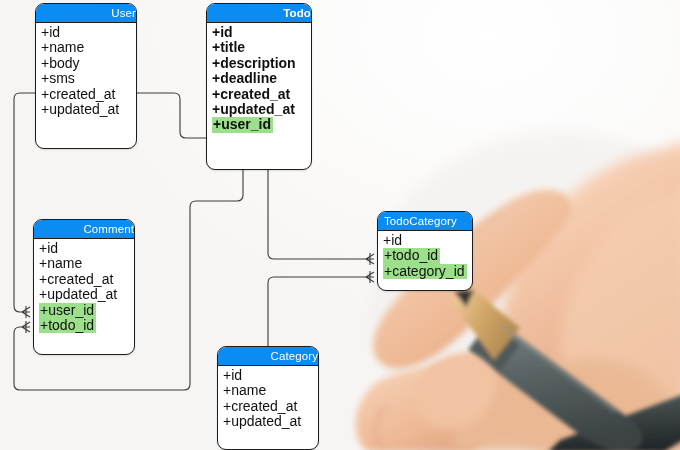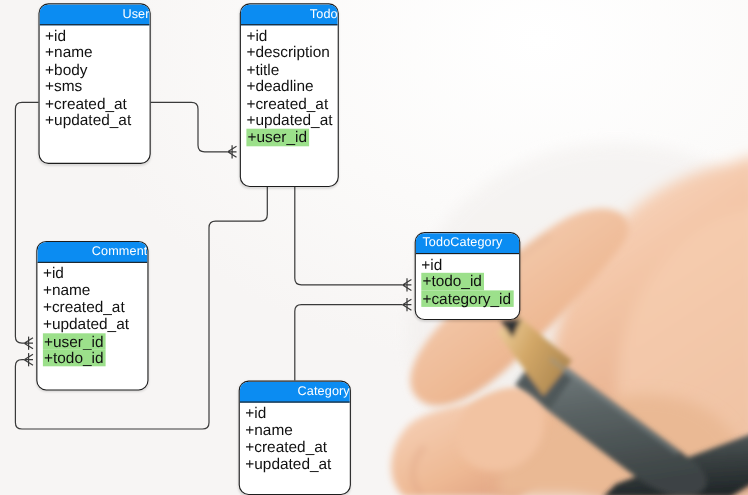--- a/index.html
+++ b/index.html
@@ -61,21 +61,21 @@
     display:block;
   }
   .entity .f span.hl{
     background:#9ce08b;
     padding:0 2px 0 1px;
     display:inline-block;
   }
 
   
   #ent-user        {left:35px; top:3px;  width:102px; height:146px;}
-  #ent-todo        {left:218px;top:3px;  width:90px; height:167px;}
+  #ent-todo        {left:206px;top:3px;  width:106px; height:167px;font-weight:bold;}
   #ent-comment     {left:33px; top:219px;width:102px; height:136px;}
   #ent-todocategory{left:377px;top:211px;width:96px;  height:80px;}
   #ent-category    {left:217px;top:346px;width:102px; height:104px;}
 
   
   #ent-todocategory .hdr{ text-align:left; padding-left:6px; }
 </style>
 </head>
 <body>
 
@@ -221,22 +221,22 @@
       <div class="f"><span>+sms</span></div>
       <div class="f"><span>+created_at</span></div>
       <div class="f"><span>+updated_at</span></div>
     </div>
   </div>
 
   <div class="entity" id="ent-todo">
     <div class="hdr">Todo</div>
     <div class="fields">
       <div class="f"><span>+id</span></div>
+      <div class="f"><span>+title</span></div>
       <div class="f"><span>+description</span></div>
-      <div class="f"><span>+title</span></div>
       <div class="f"><span>+deadline</span></div>
       <div class="f"><span>+created_at</span></div>
       <div class="f"><span>+updated_at</span></div>
       <div class="f"><span class="hl">+user_id</span></div>
     </div>
   </div>
 
   <div class="entity" id="ent-comment">
     <div class="hdr">Comment</div>
     <div class="fields">

